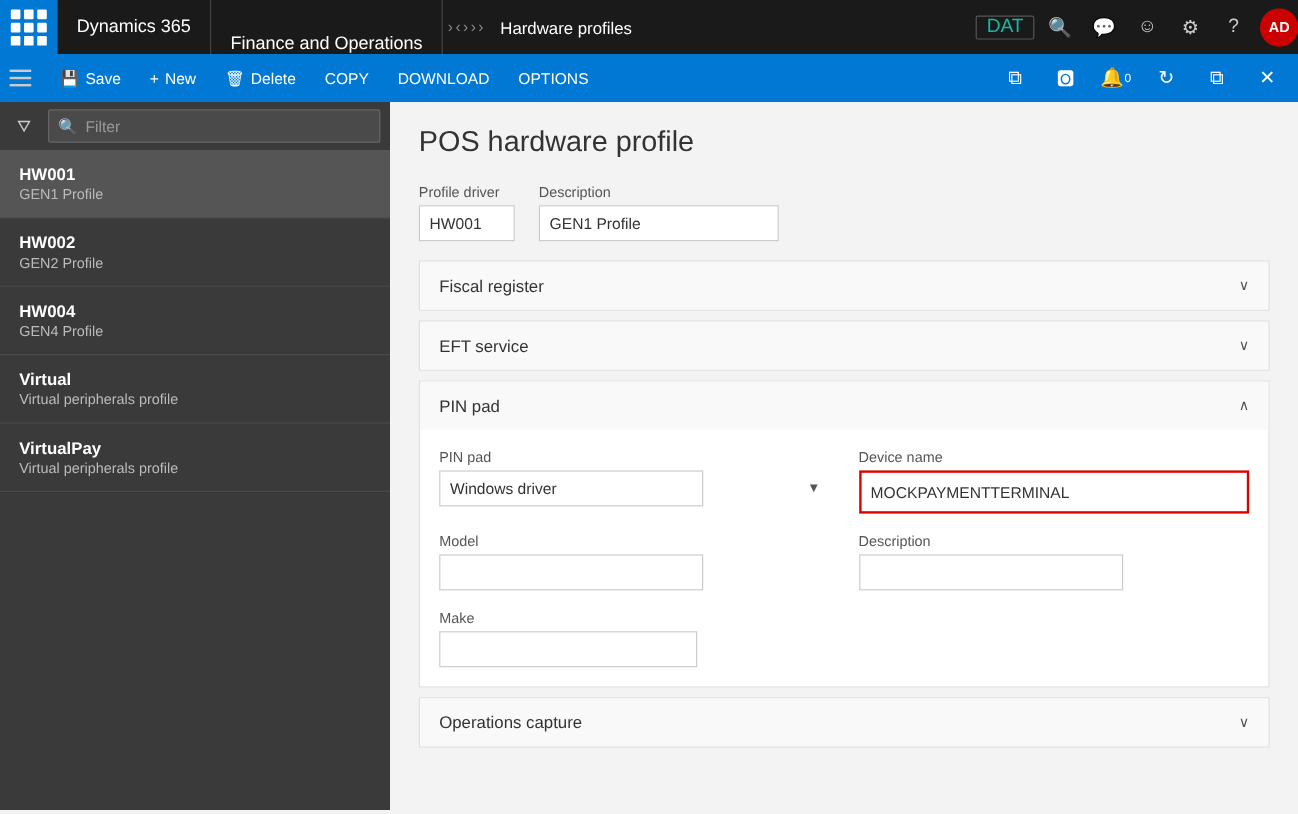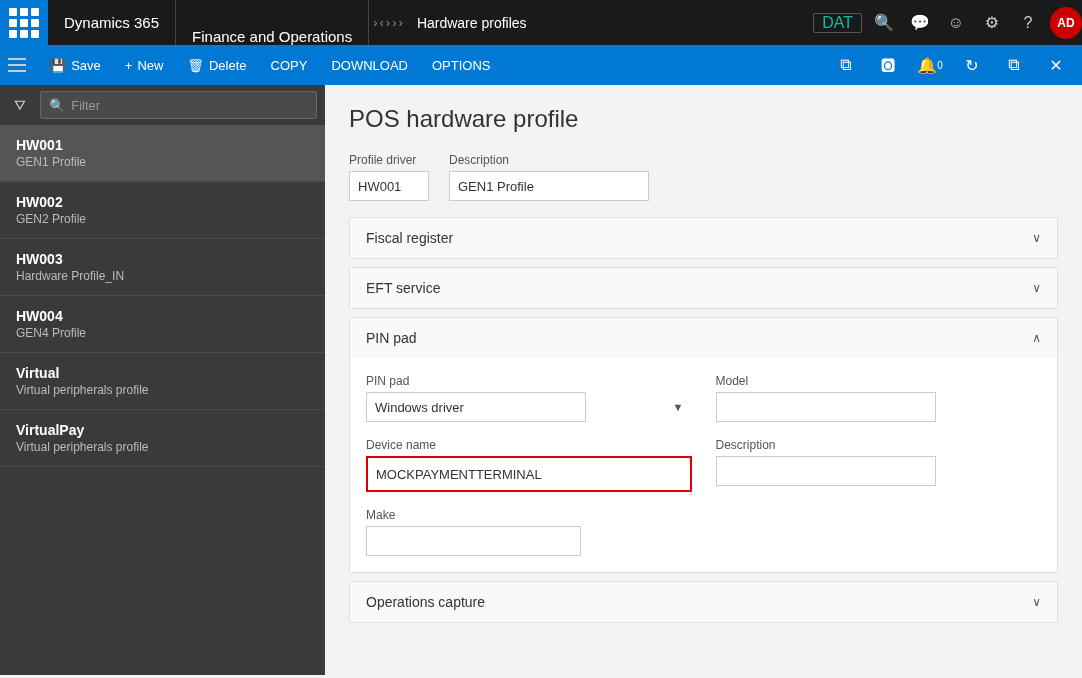--- a/index.html
+++ b/index.html
@@ -369,24 +369,20 @@
       </div>
     </div>
     <div class="sidebar-list">
       <div class="sidebar-item active">
         <div class="sidebar-item-id">HW001</div>
         <div class="sidebar-item-desc">GEN1 Profile</div>
       </div>
       <div class="sidebar-item">
         <div class="sidebar-item-id">HW002</div>
         <div class="sidebar-item-desc">GEN2 Profile</div>
-      </div>
-      <div class="sidebar-item">
-        <div class="sidebar-item-id">HW003</div>
-        <div class="sidebar-item-desc">Hardware Profile_IN</div>
       </div>
       <div class="sidebar-item">
         <div class="sidebar-item-id">HW004</div>
         <div class="sidebar-item-desc">GEN4 Profile</div>
       </div>
       <div class="sidebar-item">
         <div class="sidebar-item-id">Virtual</div>
         <div class="sidebar-item-desc">Virtual peripherals profile</div>
       </div>
       <div class="sidebar-item">
@@ -439,32 +435,32 @@
                 <select>
                   <option>Windows driver</option>
                   <option>None</option>
                   <option>Verifone MX925</option>
                 </select>
                 <span class="select-arrow">▼</span>
               </div>
             </div>
 
             <div class="field-group">
-              <label>Model</label>
-              <input type="text" style="width: 220px;">
-            </div>
-
-            <div class="field-group">
               <label>Device name</label>
               <div class="device-name-wrapper">
                 <input type="text" style="width: 215px;" value="MOCKPAYMENTTERMINAL">
               </div>
             </div>
 
             <div class="field-group">
+              <label>Model</label>
+              <input type="text" style="width: 220px;">
+            </div>
+
+            <div class="field-group">
               <label>Description</label>
               <input type="text" style="width: 220px;">
             </div>
 
             <div class="field-group">
               <label>Make</label>
               <input type="text" style="width: 215px;">
             </div>
           </div>
         </div>

